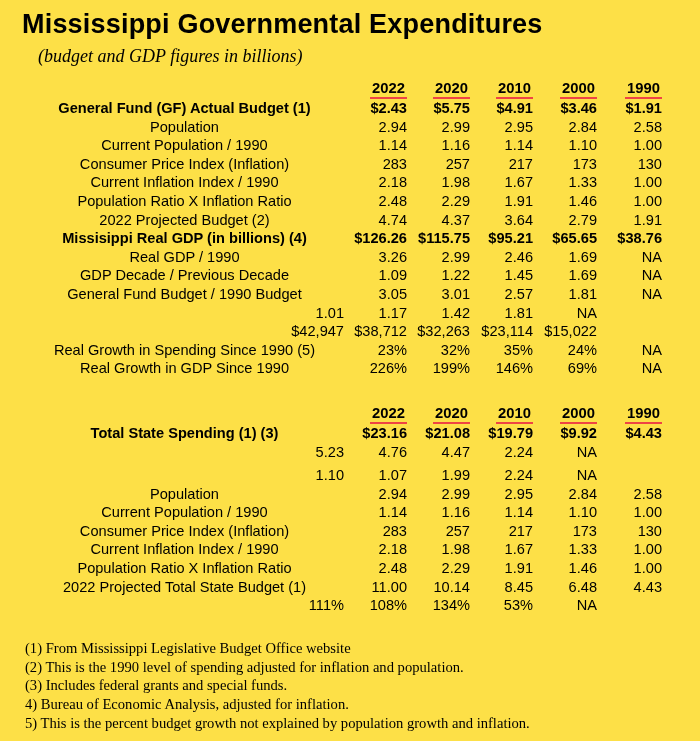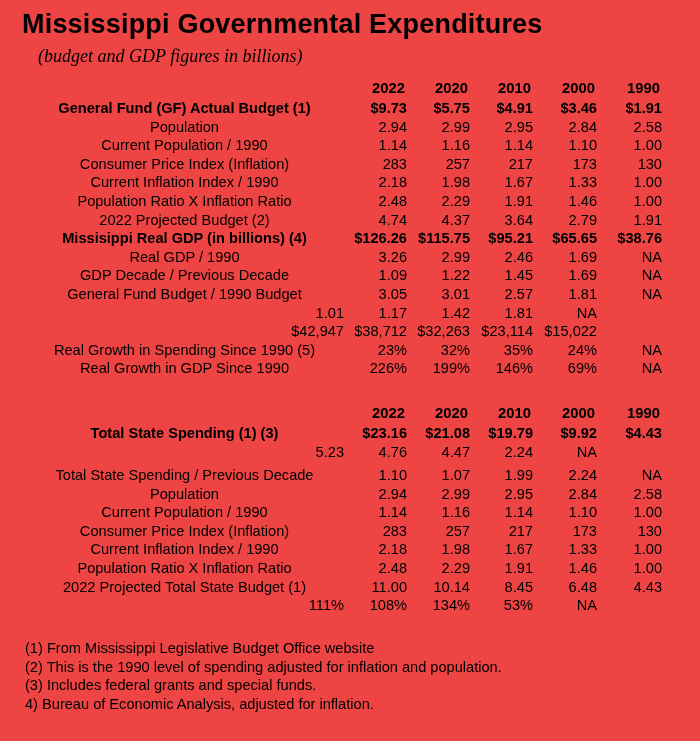--- a/index.html
+++ b/index.html
@@ -6,21 +6,21 @@
   html, body { margin: 0; padding: 0; }
   body {
     width: 700px; height: 741px;
     background: #ffffff;
     color: #000000;
     font-family: "Liberation Sans", sans-serif;
   }
   .page {
     position: relative;
     width: 700px; height: 741px;
-    background: #ef4444;
+    background: #fde047;
     overflow: hidden;
   }
   h1.title {
     font-size: 27px;
     font-weight: bold;
     margin: 9px 0 0 22px;
     line-height: 30px;
     letter-spacing: 0.2px;
   }
   .subtitle {
@@ -59,20 +59,21 @@
   .yr {
     display: inline-block;
     font-weight: bold;
     font-size: 14.8px;
     line-height: 16px;
     border-bottom: 2px solid #ef4444;
     padding: 0 2px 1px 2px;
   }
   .footnotes {
     margin: 24px 0 0 25px;
+    font-family: Liberation Serif, serif;
   }
   .footnote {
     font-size: 14.6px;
     line-height: 18.7px;
     white-space: nowrap;
   }
 </style>
 </head>
 <body>
 
@@ -83,21 +84,21 @@
       <div class="row header-row">
         <div class="label"></div>
         <div class="val"><span class="yr">2022</span></div>
         <div class="val"><span class="yr">2020</span></div>
         <div class="val"><span class="yr">2010</span></div>
         <div class="val"><span class="yr">2000</span></div>
         <div class="val"><span class="yr">1990</span></div>
       </div>
       <div class="row bold">
         <div class="label">General Fund (GF) Actual Budget (1)</div>
-        <div class="val">$9.73</div>
+        <div class="val">$2.43</div>
         <div class="val">$5.75</div>
         <div class="val">$4.91</div>
         <div class="val">$3.46</div>
         <div class="val">$1.91</div>
       </div>
       <div class="row">
         <div class="label">Population</div>
         <div class="val">2.94</div>
         <div class="val">2.99</div>
         <div class="val">2.95</div>
@@ -225,21 +226,20 @@
         <div class="val">$4.43</div>
       </div>
       <div class="row">
         <div class="val">5.23</div>
         <div class="val">4.76</div>
         <div class="val">4.47</div>
         <div class="val">2.24</div>
         <div class="val">NA</div>
       </div>
       <div class="row spacer">
-        <div class="label">Total State Spending / Previous Decade</div>
         <div class="val">1.10</div>
         <div class="val">1.07</div>
         <div class="val">1.99</div>
         <div class="val">2.24</div>
         <div class="val">NA</div>
       </div>
       <div class="row">
         <div class="label">Population</div>
         <div class="val">2.94</div>
         <div class="val">2.99</div>
@@ -293,14 +293,15 @@
         <div class="val">134%</div>
         <div class="val">53%</div>
         <div class="val">NA</div>
       </div>
     </div>
   <div class="footnotes" id="footnotes">
       <div class="footnote">(1) From Mississippi Legislative Budget Office website</div>
       <div class="footnote">(2) This is the 1990 level of spending adjusted for inflation and population.</div>
       <div class="footnote">(3) Includes federal grants and special funds.</div>
       <div class="footnote">4) Bureau of Economic Analysis, adjusted for inflation.</div>
+      <div class="footnote">5) This is the percent budget growth not explained by population growth and inflation.</div>
     </div>
 </div>
 
 </body></html>

